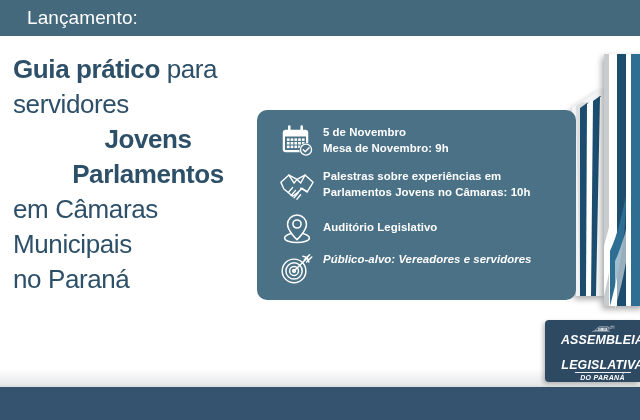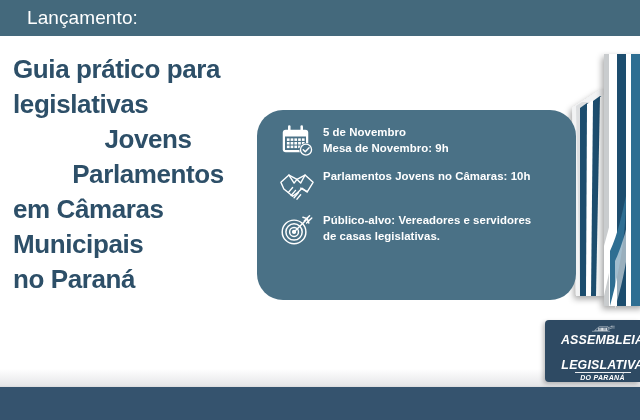--- a/index.html
+++ b/index.html
@@ -36,29 +36,29 @@
   }
 
   
   .headline{
     position:absolute;left:13px;top:52px;width:270px;
     color:#2d4f68;
     font-size:26px;line-height:35px;
     letter-spacing:-.4px;
   }
   .headline .b{font-weight:700;text-align:center;}
-  .headline .l{font-weight:700;}
+  .headline .l{font-weight:400;}
   .hl-line{white-space:nowrap;}
 
   
   .info-card{
     position:absolute;left:257px;top:110px;
     width:319px;height:190px;
     background:#4a7186;
-    border-radius:26px;
+    border-radius:10px;
     box-sizing:border-box;
     padding:11px 14px 10px 14px;
   }
   .info-row{
     display:flex;align-items:flex-start;
     margin-bottom:5px;
   }
   .info-row:last-child{margin-bottom:0;}
   .icon-cell{
     width:52px;min-width:52px;height:40px;
@@ -69,21 +69,21 @@
     color:#ffffff;
     font-size:11.4px;line-height:15.5px;
     font-weight:700;
     padding-top:3px;
     letter-spacing:.05px;
   }
   .info-row.r1 .info-text{padding-top:4px;}
   .info-row.r3 .icon-cell{height:34px;}
   .info-row.r3 .info-text{padding-top:9px;}
   .info-row.r4 .icon-cell{height:36px;}
-  .info-row.r4 .info-text{padding-top:2px;}
+  .info-row.r4 .info-text{padding-top:2px;font-style:italic;}
 
   
   .booklets{
     position:absolute;left:560px;top:46px;width:80px;height:270px;
   }
   .booklets svg{display:block;}
 
   
   .logo-badge{
     position:absolute;left:545px;top:320px;
@@ -119,21 +119,21 @@
 <div class="poster">
 
   <div class="topbar">
     <div class="topbar-label">Lançamento:</div>
   </div>
 
   <div class="headline">
     <div class="hl-line">
       <span class="b">Guia prático </span><span class="l">para</span>
     </div>
-    <div class="hl-line l">legislativas</div>
+    <div class="hl-line l">servidores</div>
     <div class="hl-line b">Jovens</div>
     <div class="hl-line b">Parlamentos</div>
     <div class="hl-line l">em Câmaras</div>
     <div class="hl-line l">Municipais</div>
     <div class="hl-line l">no Paraná</div>
   </div>
 
   <div class="booklets">
     <svg width="80" height="270" viewBox="0 0 80 270" xmlns="http://www.w3.org/2000/svg">
       <defs>
@@ -211,43 +211,57 @@
             <path d="M37,7 L31,18 L26,13"></path>
             <path d="M14,31 L20,24"></path>
             <path d="M18,35 L24,28"></path>
             <path d="M22,38 L28,31"></path>
             <path d="M26,40 L31,34"></path>
             <path d="M31,25 L40,30"></path>
           </g>
         </svg>
       </div>
       <div class="info-text">
+        <div>Palestras sobre experiências em</div>
         <div>Parlamentos Jovens no Câmaras: 10h</div>
       </div>
     </div>
 
+    <div class="info-row r3">
+      <div class="icon-cell">
+        <svg width="30" height="32" viewBox="0 0 40 44" xmlns="http://www.w3.org/2000/svg">
+          <g fill="none" stroke="#ffffff" stroke-width="2.1" stroke-linejoin="round" stroke-linecap="round">
+            <path d="M20,4 C12.8,4 7,9.8 7,17 C7,26 20,38 20,38 C20,38 33,26 33,17 C33,9.8 27.2,4 20,4 Z"></path>
+            <circle cx="20" cy="16.5" r="5.6"></circle>
+            <path d="M11,30 C6,31.4 3,33.6 3,36 C3,39.3 10.6,42 20,42 C29.4,42 37,39.3 37,36 C37,33.6 34,31.4 29,30"></path>
+          </g>
+        </svg>
+      </div>
+      <div class="info-text">
+        <div>Auditório Legislativo</div>
+      </div>
+    </div>
 
     <div class="info-row r4">
       <div class="icon-cell">
         <svg width="34" height="34" viewBox="0 0 46 46" xmlns="http://www.w3.org/2000/svg">
           <g fill="none" stroke="#ffffff" stroke-width="2" stroke-linejoin="round" stroke-linecap="round">
             <circle cx="19" cy="27" r="16"></circle>
             <circle cx="19" cy="27" r="11"></circle>
             <circle cx="19" cy="27" r="6"></circle>
             <circle cx="19" cy="27" r="1.9" fill="#ffffff"></circle>
             <path d="M19,27 L37,9"></path>
             <path d="M31,7 L37,9 L39,15"></path>
             <path d="M33,12 L40,5"></path>
             <path d="M36,15 L43,8"></path>
           </g>
         </svg>
       </div>
       <div class="info-text">
         <div>Público-alvo: Vereadores e servidores</div>
-        <div>de casas legislativas.</div>
       </div>
     </div>
 
   </div>
 
   <div class="bottom-fade"></div>
   <div class="bottombar"></div>
 
   <div class="logo-badge">
     <div class="logo-inner">

